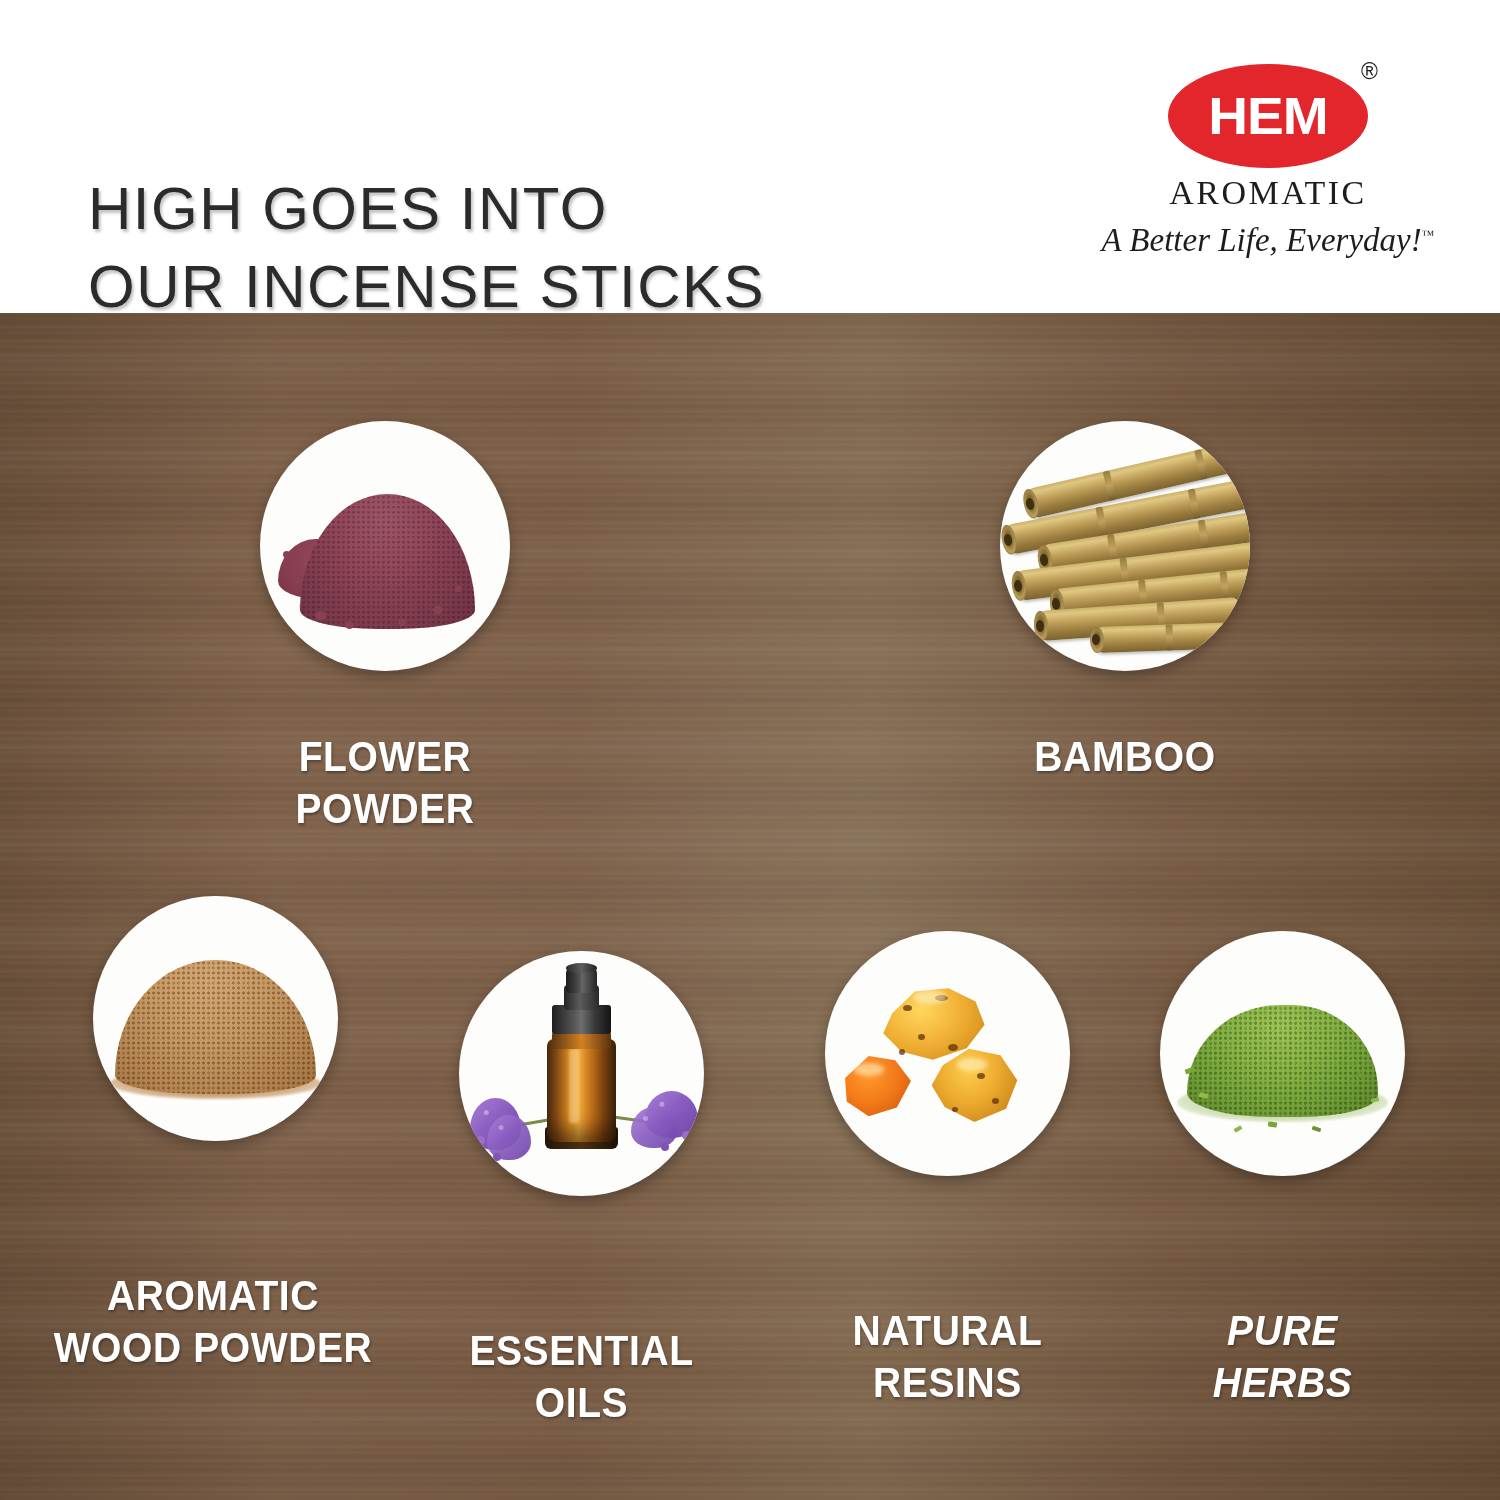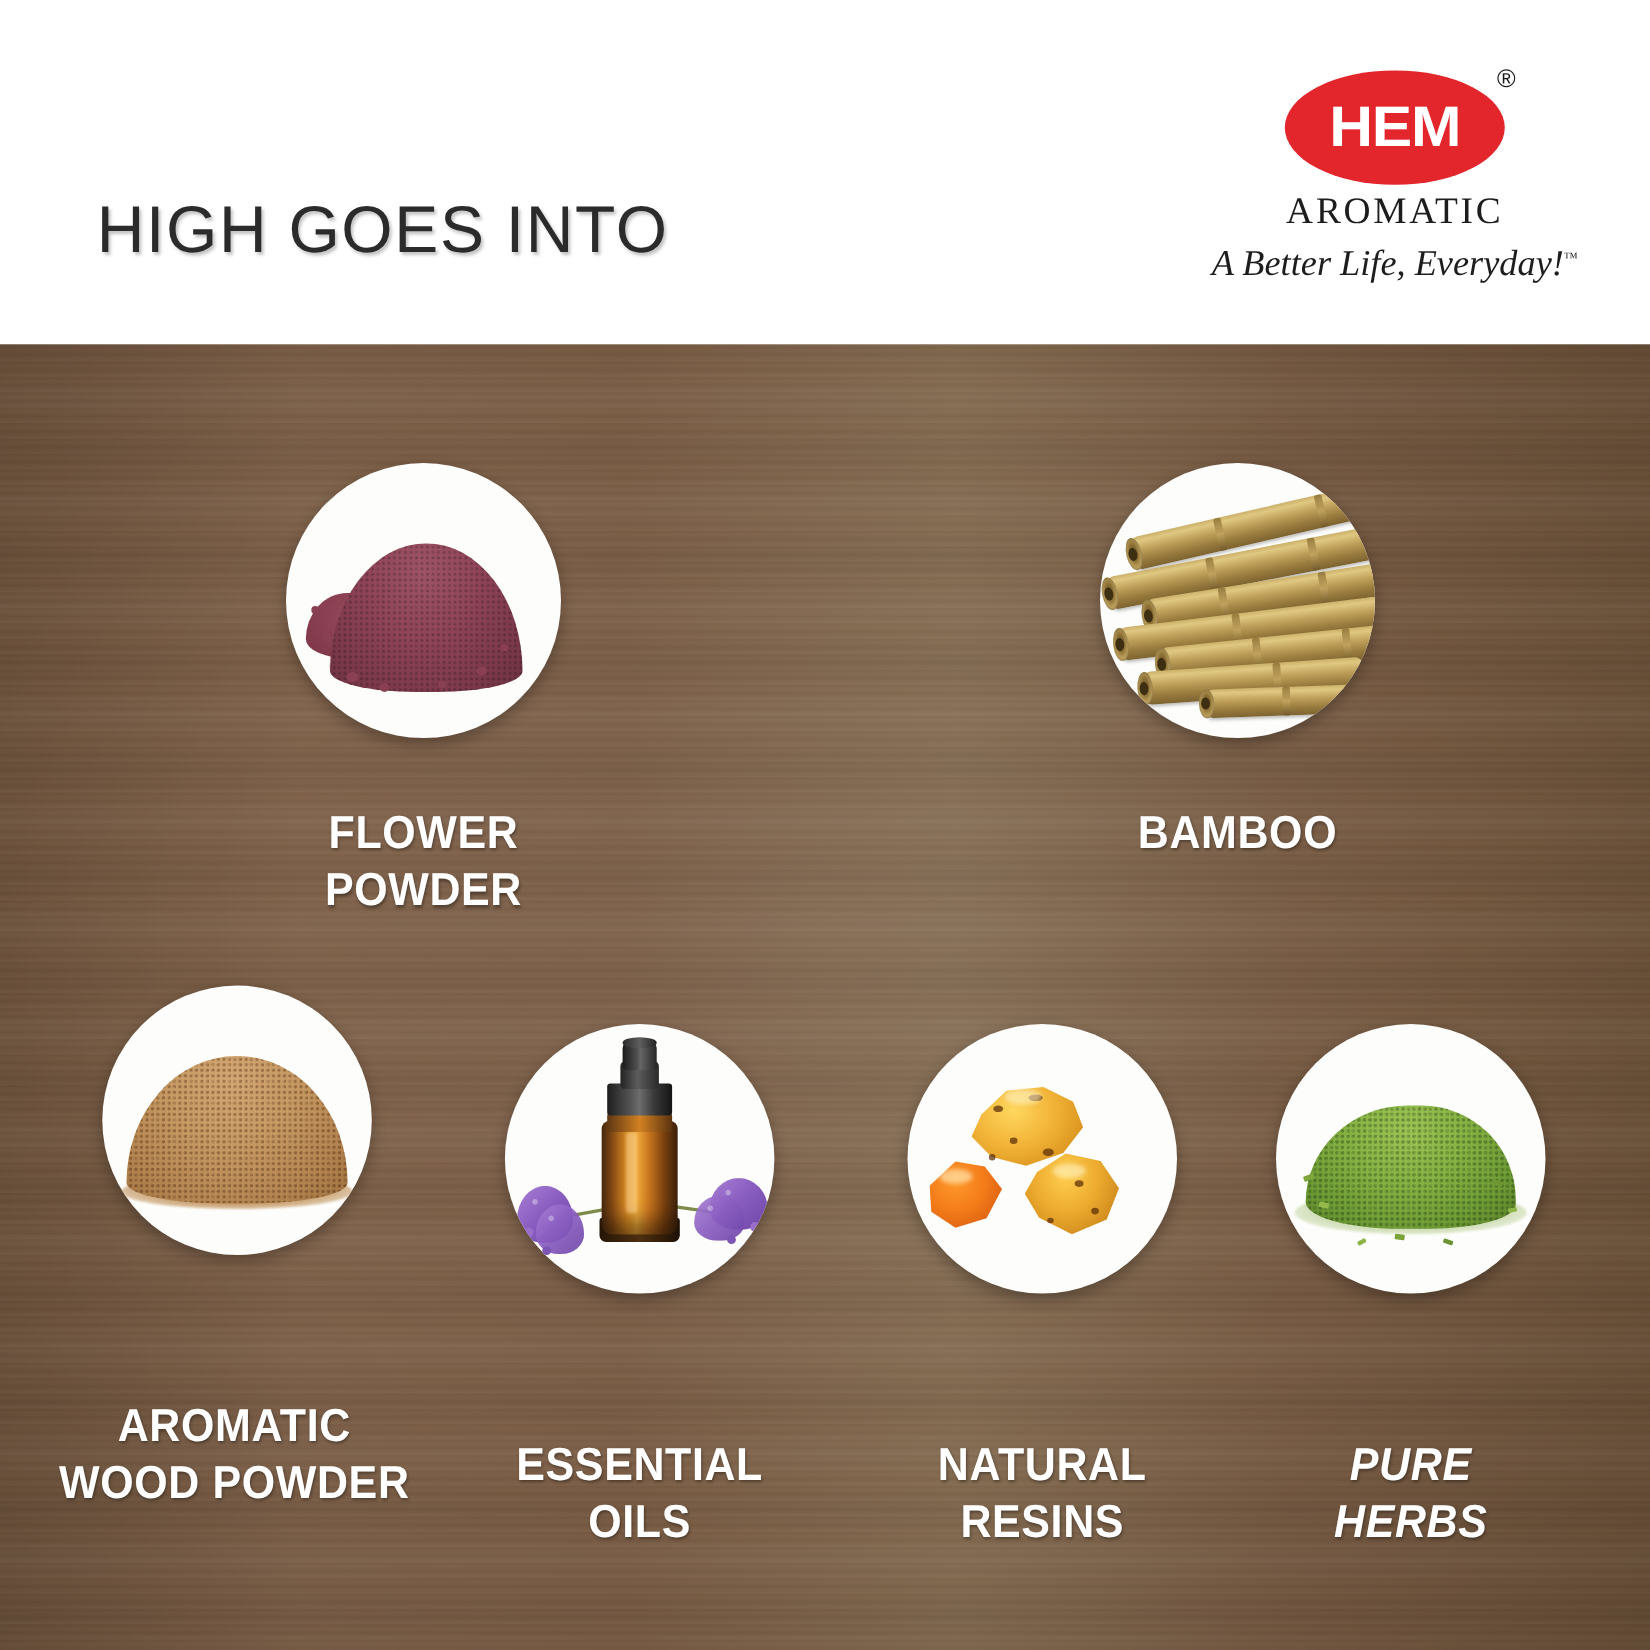--- a/index.html
+++ b/index.html
@@ -335,20 +335,21 @@
 </style>
 </head>
 <body>
 
 <div class="page">
 
   <div class="header">
 
     <div class="title">
       <span>HIGH GOES INTO</span>
+      <span class="l2">OUR INCENSE STICKS</span>
     </div>
 
     <div class="logo">
       <div class="logo-badge">
         <div class="logo-ellipse"></div>
         <div class="logo-hem">HEM</div>
         <div class="logo-reg">®</div>
       </div>
       <div class="logo-incense">AROMATIC</div>
       <div class="logo-tagline"><span>A Better Life, Everyday!</span><span class="logo-tm">™</span></div>
@@ -448,21 +449,21 @@
               <div class="pile-grain"></div>
             </div>
         </div>
       </div>
       <div class="cap" style="left:-85px;top:322px;width:410px;">
         <span>AROMATIC</span>
         <span style="display:block">WOOD POWDER</span>
       </div>
     </div>
 
-    <div class="cell" style="left:459px;top:618px;width:245px;height:245px;">
+    <div class="cell" style="left:459px;top:638px;width:245px;height:245px;">
       <div class="circle" style="left:0;top:0;width:245px;height:245px;">
         <div class="eo">
 
           <div class="lav" style="left:2%;top:58%;width:40%;height:34%;">
             <div class="lav-stem" style="left:44%;top:34%;width:54%;transform:rotate(-10deg);"></div>
             <div class="lav-head" style="left:6%;top:6%;width:52%;height:62%;"></div>
             <div class="lav-head" style="left:24%;top:26%;width:44%;height:54%;opacity:.92;"></div>
             <div class="lav-bud" style="left:12%;top:52%;width:9px;height:9px;background:#9b6ecb;"></div>
             <div class="lav-bud" style="left:30%;top:72%;width:8px;height:8px;background:#7d55b4;"></div>
           </div>

